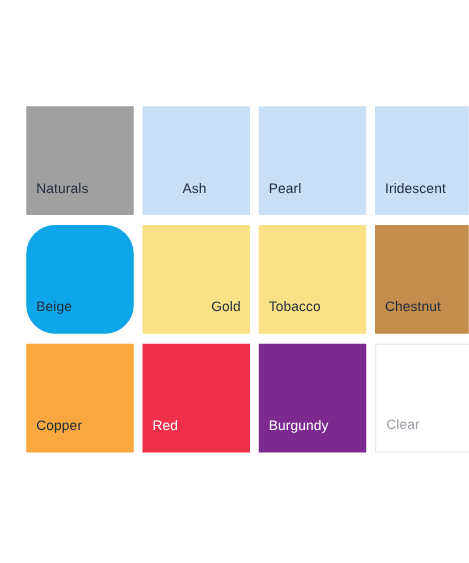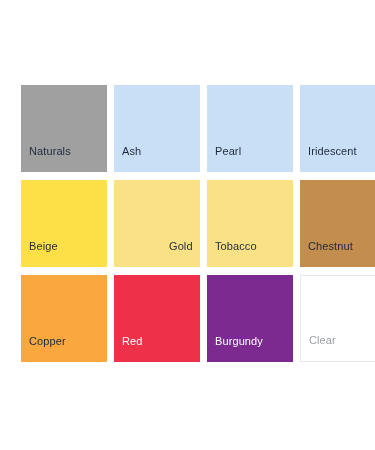--- a/index.html
+++ b/index.html
@@ -61,32 +61,32 @@
 <body>
 
 <div id="canvas" style="background-color: rgb(255, 255, 255);">
   <div id="swatch-grid">
 
     <div class="swatch" style="background-color: rgb(160, 160, 160);">
       <span class="swatch-label" style="color: rgb(31, 42, 60);">Naturals</span>
     </div>
 
     <div class="swatch" style="background-color: rgb(201, 223, 245);">
-      <span class="swatch-label" style="color: rgb(31, 42, 60);">Ash</span>
+      <span class="swatch-label" style="color: rgb(31, 42, 60); margin-left: 24px;">Ash</span>
     </div>
 
     <div class="swatch" style="background-color: rgb(201, 223, 245);">
       <span class="swatch-label" style="color: rgb(31, 42, 60);">Pearl</span>
     </div>
 
     <div class="swatch" style="background-color: rgb(201, 223, 245);">
       <span class="swatch-label" style="color: rgb(31, 42, 60);">Iridescent</span>
     </div>
 
-    <div class="swatch" style="background-color: #fde047;">
+    <div class="swatch" style="background-color: #0ea5e9; border-radius: 23px;">
       <span class="swatch-label" style="color: rgb(31, 42, 60);">Beige</span>
     </div>
 
     <div class="swatch" style="background-color: rgb(250, 225, 133);">
       <span class="swatch-label" style="color: rgb(31, 42, 60); margin-left: 47px;">Gold</span>
     </div>
 
     <div class="swatch" style="background-color: rgb(250, 225, 133);">
       <span class="swatch-label" style="color: rgb(31, 42, 60);">Tobacco</span>
     </div>

